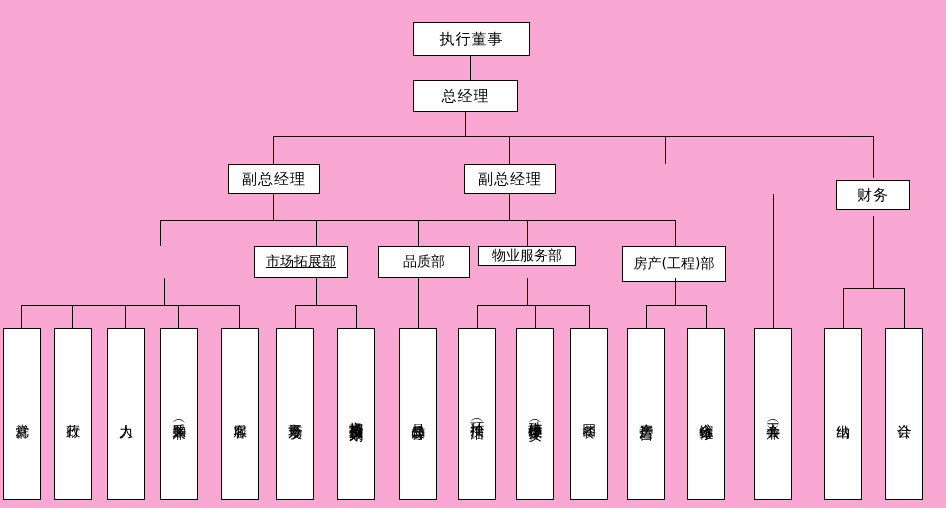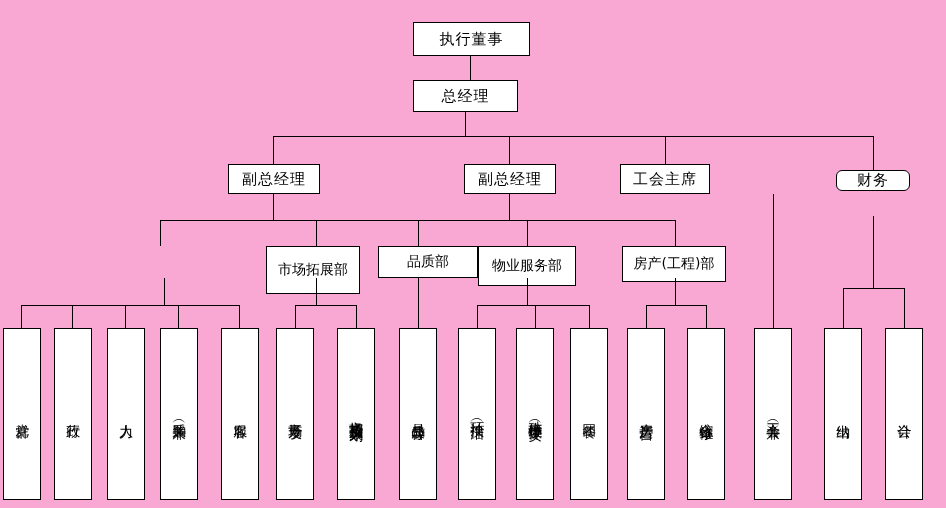--- a/index.html
+++ b/index.html
@@ -73,23 +73,22 @@
 
   <div class="ln v" style="left:273px;top:136px;height:28px;"></div>
   <div class="ln v" style="left:509px;top:136px;height:28px;"></div>
   <div class="ln v" style="left:665px;top:136px;height:28px;"></div>
   <div class="ln v" style="left:873px;top:136px;height:42px;"></div>
 
   <div class="node h-node" style="left:228px;top:164px;width:92px;height:30px;">副总经理</div>
 
   <div class="node h-node" style="left:464px;top:164px;width:92px;height:30px;">副总经理</div>
 
-  <div class="node h-node" style="left:620px;top:164px;width:90px;height:30px;">工会主席</div>
-
-  <div class="node h-node" style="left:836px;top:170px;width:74px;height:21px;border-radius:6px;">财务</div>
+
+  <div class="node h-node" style="left:836px;top:180px;width:74px;height:30px;">财务</div>
 
   <div class="ln v" style="left:273px;top:194px;height:26px;"></div>
 
   <div class="ln v" style="left:509px;top:194px;height:26px;"></div>
 
   <div class="ln h" style="left:160px;top:220px;width:516px;"></div>
 
   <div class="ln v" style="left:160px;top:220px;height:26px;"></div>
   <div class="ln v" style="left:316px;top:220px;height:26px;"></div>
   <div class="ln v" style="left:418px;top:220px;height:26px;"></div>
@@ -97,25 +96,25 @@
   <div class="ln v" style="left:675px;top:220px;height:26px;"></div>
 
   <div class="ln v" style="left:773px;top:194px;height:134px;"></div>
 
   <div class="ln v" style="left:873px;top:216px;height:72px;"></div>
   <div class="ln h" style="left:843px;top:288px;width:61px;"></div>
   <div class="ln v" style="left:843px;top:288px;height:40px;"></div>
   <div class="ln v" style="left:904px;top:288px;height:40px;"></div>
 
 
-  <div class="node h-node small" style="left:266px;top:246px;width:94px;height:48px;">市场拓展部</div>
-
-  <div class="node h-node small" style="left:378px;top:246px;width:100px;height:32px;">品质部</div>
-
-  <div class="node h-node small" style="left:478px;top:246px;width:98px;height:40px;">物业服务部</div>
+  <div class="node h-node small" style="left:254px;top:246px;width:94px;height:32px;text-decoration:underline;">市场拓展部</div>
+
+  <div class="node h-node small" style="left:378px;top:246px;width:92px;height:32px;">品质部</div>
+
+  <div class="node h-node small" style="left:478px;top:246px;width:98px;height:20px;">物业服务部</div>
 
   <div class="node h-node small" style="left:622px;top:246px;width:104px;height:36px;">房产(工程)部</div>
 
   <div class="ln v" style="left:164px;top:278px;height:27px;"></div>
   <div class="ln h" style="left:21px;top:305px;width:218px;"></div>
   <div class="ln v" style="left:21px;top:305px;height:23px;"></div>
   <div class="ln v" style="left:72px;top:305px;height:23px;"></div>
   <div class="ln v" style="left:125px;top:305px;height:23px;"></div>
   <div class="ln v" style="left:178px;top:305px;height:23px;"></div>
   <div class="ln v" style="left:239px;top:305px;height:23px;"></div>

